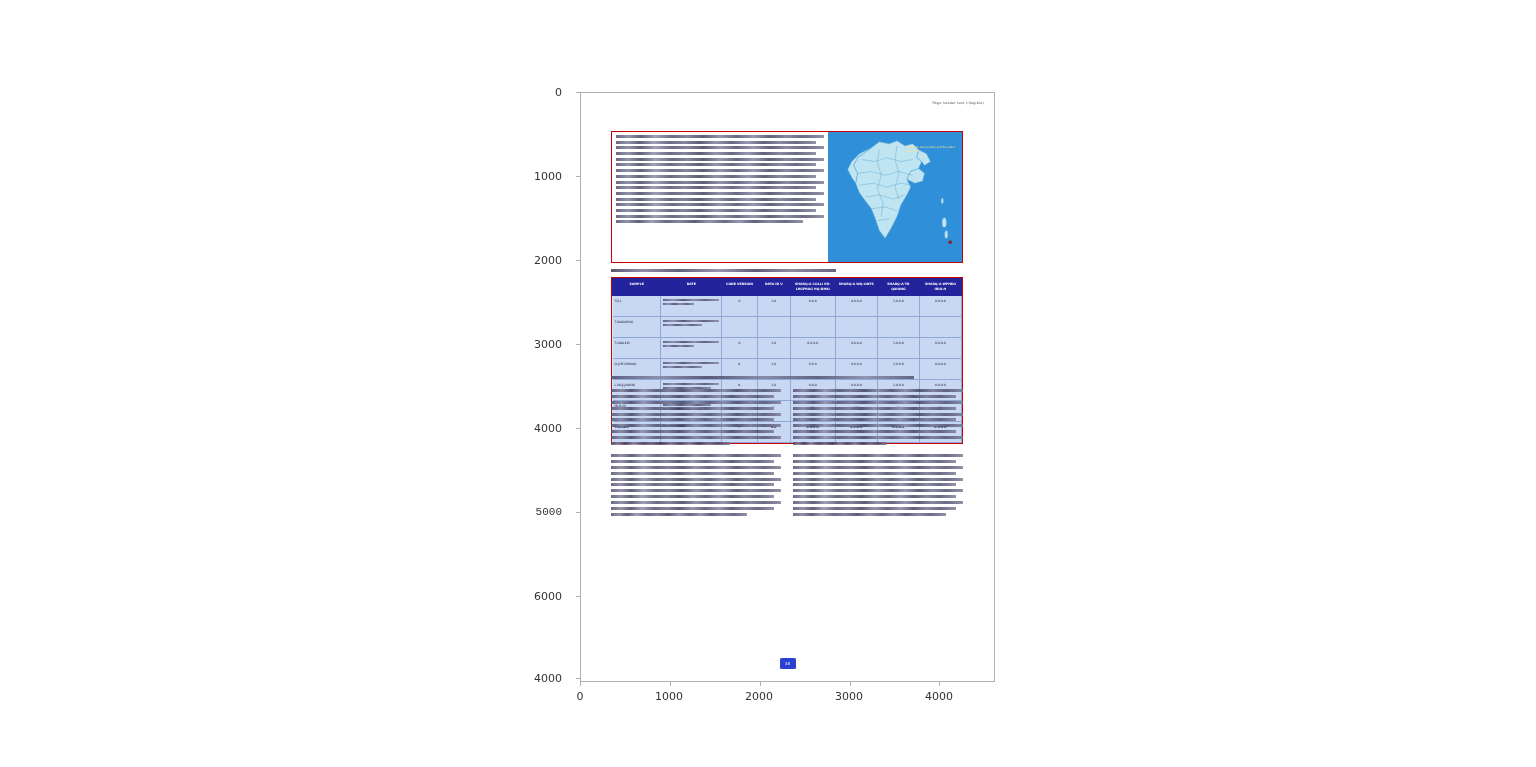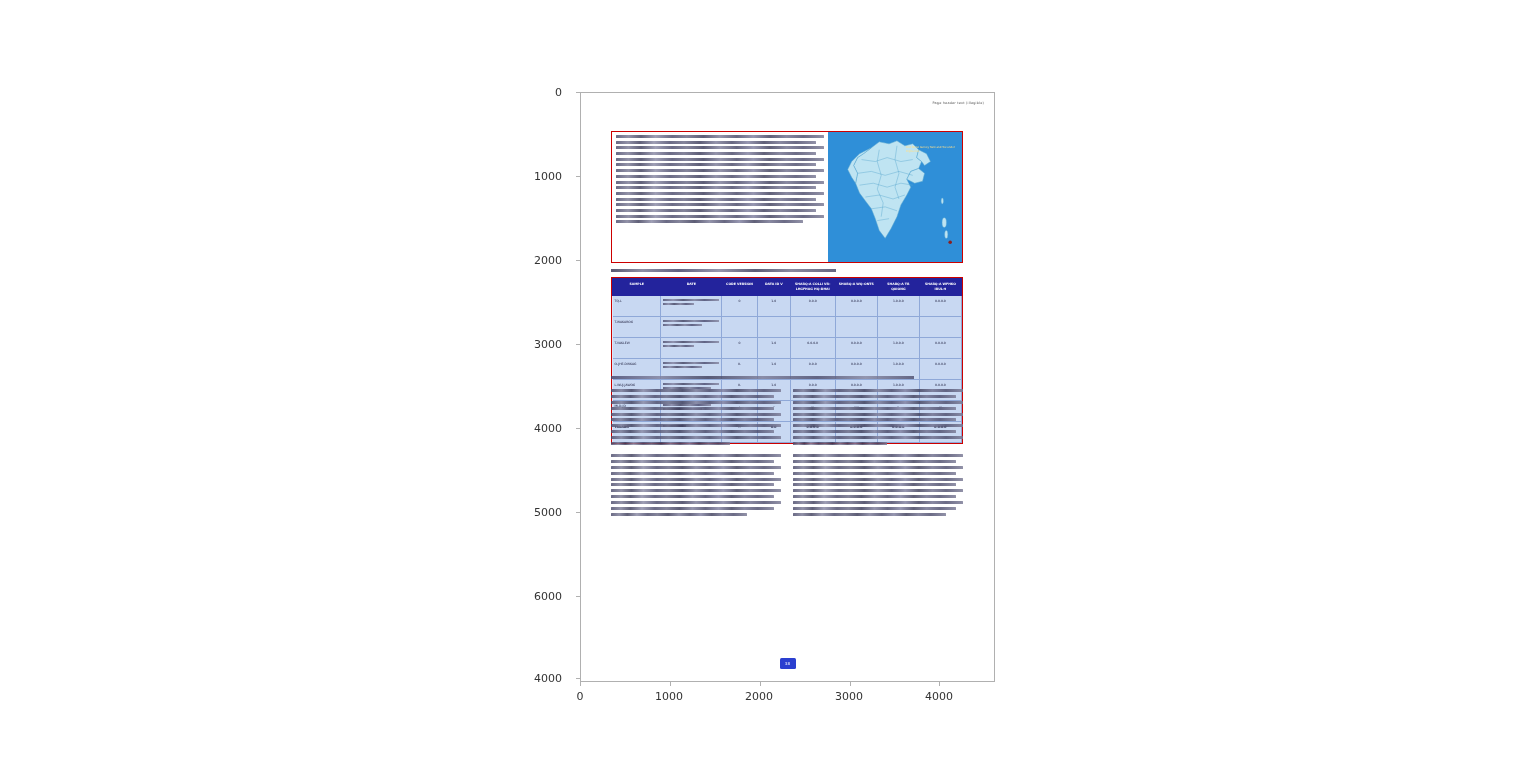--- a/index.html
+++ b/index.html
@@ -243,21 +243,21 @@
 </head>
 <body>
 
 <div id="root">
 
   <div class="tick-label ytick" style="left:516px; top:86px;">0</div>
   <div class="tick-label ytick" style="left:516px; top:170px;">1000</div>
   <div class="tick-label ytick" style="left:516px; top:254px;">2000</div>
   <div class="tick-label ytick" style="left:516px; top:338px;">3000</div>
   <div class="tick-label ytick" style="left:516px; top:422px;">4000</div>
-  <div class="tick-label ytick" style="left:516px; top:506px;">5000</div>
+  <div class="tick-label ytick" style="left:516px; top:506px;font-family:Liberation Mono, monospace;">5000</div>
   <div class="tick-label ytick" style="left:516px; top:590px;">6000</div>
   <div class="tick-label ytick" style="left:516px; top:672px;">4000</div>
 
   <div class="tick-mark" style="left:576px; top:92px; width:4px; height:1px;"></div>
   <div class="tick-mark" style="left:576px; top:176px; width:4px; height:1px;"></div>
   <div class="tick-mark" style="left:576px; top:260px; width:4px; height:1px;"></div>
   <div class="tick-mark" style="left:576px; top:344px; width:4px; height:1px;"></div>
   <div class="tick-mark" style="left:576px; top:428px; width:4px; height:1px;"></div>
   <div class="tick-mark" style="left:576px; top:512px; width:4px; height:1px;"></div>
   <div class="tick-mark" style="left:576px; top:596px; width:4px; height:1px;"></div>

